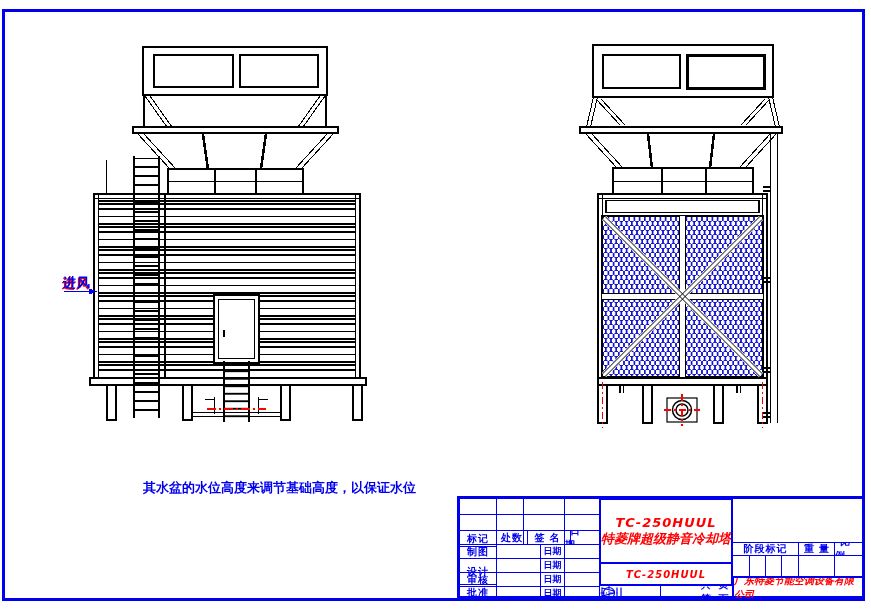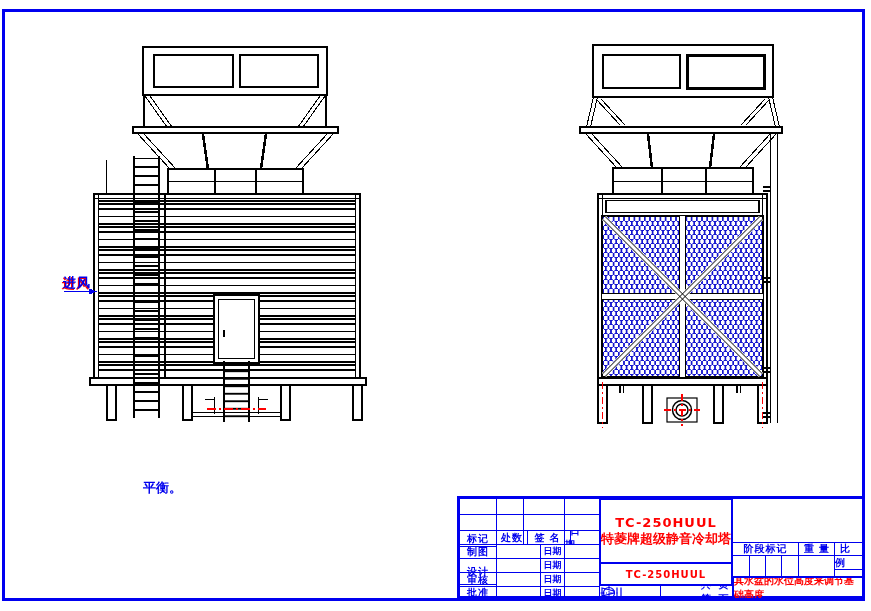--- a/index.html
+++ b/index.html
@@ -13,21 +13,21 @@
              text-shadow:-1px 1px 0 #ff0000;letter-spacing:1px;}
   .note{left:143px;top:479px;font-size:13px;color:#0000ee;line-height:18px;}
   .note span{display:block;white-space:nowrap;}
   
   .tb{position:absolute;left:457px;top:496px;width:407px;height:102px;
       border:2px solid #0000ee;box-sizing:border-box;}
   .tb .cell{position:absolute;border:1px solid #0000ee;box-sizing:border-box;
             display:flex;align-items:center;justify-content:center;
             color:#0000ee;font-weight:bold;font-size:10px;overflow:hidden;}
   .tb .strong{border-width:2px;}
-  .tb .red{color:#ff0000;}
+  .tb .red{color:#ff0000;font-style:italic;}
   .sp3{letter-spacing:5px;text-indent:5px;}
   .sp1{letter-spacing:1px;}
   .title-box{flex-direction:column;line-height:16px;}
   .title-box .l1{font-size:13px;letter-spacing:1px;}
   .title-box .l2{font-size:13px;}
   .model{font-size:13px;letter-spacing:1px;}
   .company{font-size:10px;}
   .pages{font-size:10px;letter-spacing:2px;padding-left:40px;}
   .symcell{gap:8px;}
 </style>
@@ -213,21 +213,21 @@
 
     <g stroke="#0000ee">
       <line x1="64" y1="291.5" x2="89" y2="291.5" stroke-width="1.3"></line>
       <path d="M89,288.5 L97,291.5 L89,294.5 Z" fill="#0000ee" stroke="none"></path>
     </g>
   </svg>
 
   <div class="lbl air-inlet">进风</div>
 
   <div class="lbl note">
-    <span>平衡。</span>
+    <span>其水盆的水位高度来调节基础高度，以保证水位</span>
   </div>
 
   <div class="tb">
 
     <div class="cell" style="left:0;top:0;width:38px;height:17px"></div>
     <div class="cell" style="left:37px;top:0;width:28px;height:17px"></div>
     <div class="cell" style="left:64px;top:0;width:42px;height:17px"></div>
     <div class="cell" style="left:105px;top:0;width:36px;height:17px"></div>
     <div class="cell" style="left:0;top:16px;width:38px;height:17px"></div>
     <div class="cell" style="left:37px;top:16px;width:28px;height:17px"></div>
@@ -271,23 +271,23 @@
         <circle cx="9" cy="8" r="5.5" fill="none" stroke="#0000ee" stroke-width="1.2"></circle>
         <line x1="0.5" y1="8" x2="17.5" y2="8" stroke="#0000ee" stroke-width="1" stroke-dasharray="4 1.5 1 1.5"></line>
         <line x1="9" y1="0.5" x2="9" y2="15.5" stroke="#0000ee" stroke-width="1" stroke-dasharray="4 1.5 1 1.5"></line>
       </svg>
     </div>
     <div class="cell pages" style="left:201px;top:86px;width:73px;height:16px">共  页 第  页</div>
 
     <div class="cell" style="left:273px;top:0;width:133px;height:45px"></div>
     <div class="cell sp1" style="left:273px;top:44px;width:67px;height:14px">阶段标记</div>
     <div class="cell sp3" style="left:339px;top:44px;width:37px;height:14px">重量</div>
-    <div class="cell sp3" style="left:375px;top:44px;width:31px;height:28px">比例</div>
+    <div class="cell sp3" style="left:375px;top:44px;width:31px;height:14px">比例</div>
     <div class="cell" style="left:273px;top:57px;width:18px;height:22px"></div>
     <div class="cell" style="left:290px;top:57px;width:17px;height:22px"></div>
     <div class="cell" style="left:306px;top:57px;width:17px;height:22px"></div>
     <div class="cell" style="left:322px;top:57px;width:18px;height:22px"></div>
     <div class="cell" style="left:339px;top:57px;width:37px;height:22px"></div>
     <div class="cell" style="left:375px;top:57px;width:31px;height:22px"></div>
-    <div class="cell strong red company" style="left:273px;top:78px;width:133px;height:24px">其水盆的水位高度来调节基础高度</div>
+    <div class="cell strong red company" style="left:273px;top:78px;width:133px;height:24px">广东特菱节能空调设备有限公司</div>
   </div>
 
 </div>
 
 </body></html>

